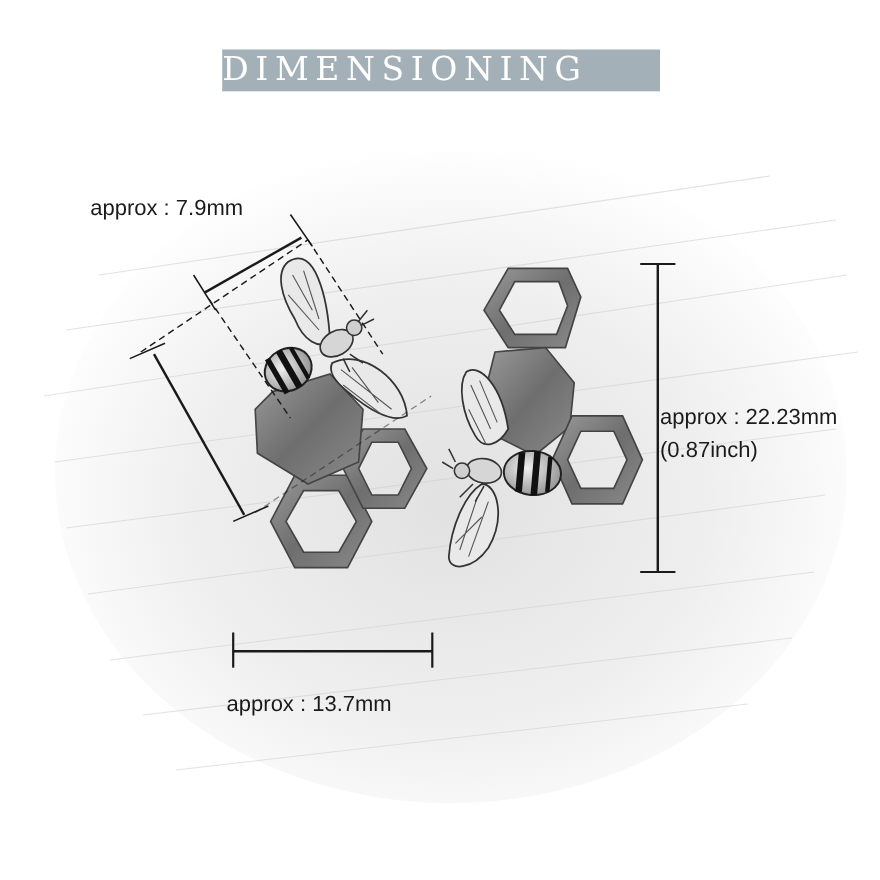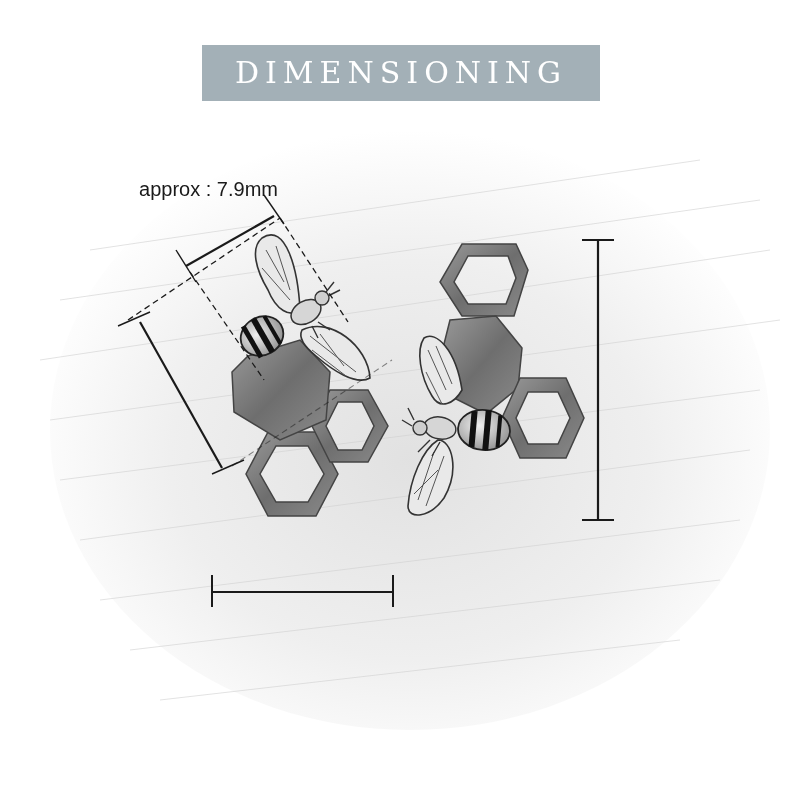--- a/index.html
+++ b/index.html
@@ -2,33 +2,33 @@
 <html><head>
   <meta charset="utf-8">
   <style>
     html, body { margin: 0; padding: 0; }
     body {
       width: 800px; height: 800px; position: relative; overflow: hidden;
       background: #ffffff;
       font-family: "Liberation Sans", "DejaVu Sans", sans-serif;
     }
     .title-banner {
-      position: absolute; left: 202px; top: 45px; width: 398px; height: 56px;
+      position: absolute; left: 202px; top: 45px; width: 398px; height: 38px;
       background: #a3b0b7;
-      display: flex; align-items: center; justify-content: center;
+      display: flex; align-items: center; 
     }
     .title-text {
       color: #ffffff;
       font-family: "DejaVu Serif", "Liberation Serif", serif;
       font-size: 30px; letter-spacing: 6px; font-weight: normal;
       line-height: 1;
     }
     .canvas { position: absolute; left: 0; top: 0; width: 800px; height: 800px; }
     .label {
-      position: absolute; text-align: right; color: #1a1a1a;
+      position: absolute; text-align: left; color: #1a1a1a;
       font-family: "Liberation Sans", "DejaVu Sans", sans-serif;
       font-size: 20px; line-height: 30px; white-space: nowrap;
     }
     .label span { display: block; }
   </style>
 </head>
 <body>
 
 <svg class="canvas" viewBox="0 0 800 800" xmlns="http://www.w3.org/2000/svg">
   <defs>
@@ -170,16 +170,19 @@
 </div>
 
 <div class="label" style="left:82px; top:174px; width:196px;">
   <span>approx : 7.9mm</span>
 </div>
 
 <div class="label" style="left:4px; top:384px; width:196px;">
 </div>
 
 <div class="label" style="left:600px; top:364px; width:200px;">
+  <span>approx : 22.23mm</span>
+  <span>(0.87inch)</span>
 </div>
 
 <div class="label" style="left:206px; top:625px; width:196px;">
+  <span>approx : 13.7mm</span>
 </div>
 
 </body></html>

